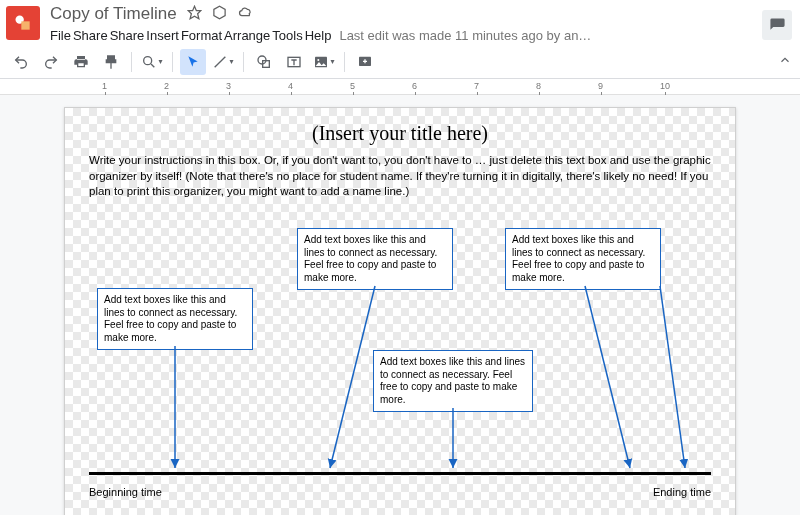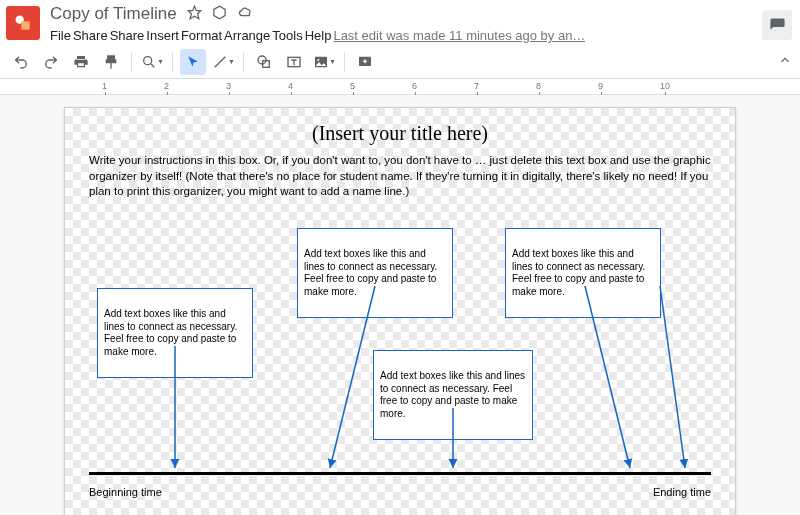--- a/index.html
+++ b/index.html
@@ -8,21 +8,21 @@
   
   .header { display: flex; align-items: flex-start; padding: 4px 8px 2px 6px; background: #fff; }
   .logo { width: 34px; height: 34px; background: #e44235; border-radius: 3px; margin-right: 10px; margin-top: 2px; display:flex; align-items:center; justify-content:center; }
   .logo svg { width:20px; height:20px; }
   .title-block { flex: 1; }
   .title-row { display: flex; align-items: center; gap: 10px; height: 20px; }
   .doc-title { font-size: 17px; color: #5a5a5a; }
   .head-ico { color:#616161; cursor:pointer; }
   .menu-row { display: flex; align-items: center; gap: 2px; padding-top: 4px; font-size: 13px; color: #202124; }
   .menu-item { cursor: pointer; }
-  .last-edit { color:#777; text-decoration: underline; cursor:pointer; white-space:nowrap; overflow:hidden; text-overflow:ellipsis; max-width:260px; display:inline-block; }
+  .last-edit { color:#777; cursor:pointer; margin-left:6px; white-space:nowrap; overflow:hidden; text-overflow:ellipsis; max-width:260px; display:inline-block; }
   .right-head { display:flex; align-items:center; gap:10px; padding-top:6px; }
   .comment-btn { width:30px; height:30px; background:#eceff1; border-radius:3px; display:flex; align-items:center; justify-content:center; cursor:pointer; }
   .share-btn { background:#1a73e8; color:#fff; font-size:13px; font-weight:bold; padding:7px 16px; border-radius:3px; cursor:pointer; display:flex; align-items:center; gap:6px; }
 
   
   .toolbar { display:flex; align-items:center; gap:4px; padding:4px 8px; background:#fff; border-bottom:1px solid #dadce0; height:34px; }
   .tb-btn { width:26px; height:26px; display:flex; align-items:center; justify-content:center; color:#5f6368; cursor:pointer; border-radius:3px; }
   .tb-btn.arrow { background:#d2e3fc; color:#1a73e8; }
   .tb-sep { width:1px; height:20px; background:#dadce0; margin:0 3px; }
   .collapse { margin-left:auto; cursor:pointer; color:#5f6368; }
@@ -44,21 +44,21 @@
       linear-gradient(45deg,transparent 75%,#e9e9e9 75%),
       linear-gradient(-45deg,transparent 75%,#e9e9e9 75%);
     background-size:16px 16px;
     background-position:0 0,0 8px,8px -8px,-8px 0;
     border:1px solid #cfcfcf;
     box-shadow:0 1px 3px rgba(0,0,0,.15);
     overflow:hidden;
   }
   .slide-title { text-align:center; font-size:20px; color:#000; padding-top:14px; font-weight:normal; font-family:"Times New Roman",serif; }
   .instructions { font-size:11.5px; line-height:1.35; color:#000; padding:8px 24px 8px 24px; font-family:Arial,sans-serif; }
-  .note-box { position:absolute; border:1.5px solid #1965c3; background:#fff; font-size:10px; line-height:1.25; padding:19px 6px; color:#000; }
+  .note-box { position:absolute; border:1.5px solid #1965c3; background:#fff; font-size:10px; line-height:1.25; padding:5px 6px; color:#000; }
   .timeline-bar { position:absolute; left:24px; right:24px; top:364px; height:3px; background:#000; }
   .time-label { position:absolute; top:378px; font-size:11px; color:#000;text-align:right; }
   .arrow-line { position:absolute; stroke:#1965c3; stroke-width:1.5; fill:none; }
   .arrow-head { fill:#1965c3; }
 
   
   .watermark { position:absolute; right:22px; bottom:6px; font-size:14px; color:rgba(60,60,60,.55); font-family:Georgia,serif; font-style:italic; pointer-events:none; }
 </style>
 </head>
 <body>

